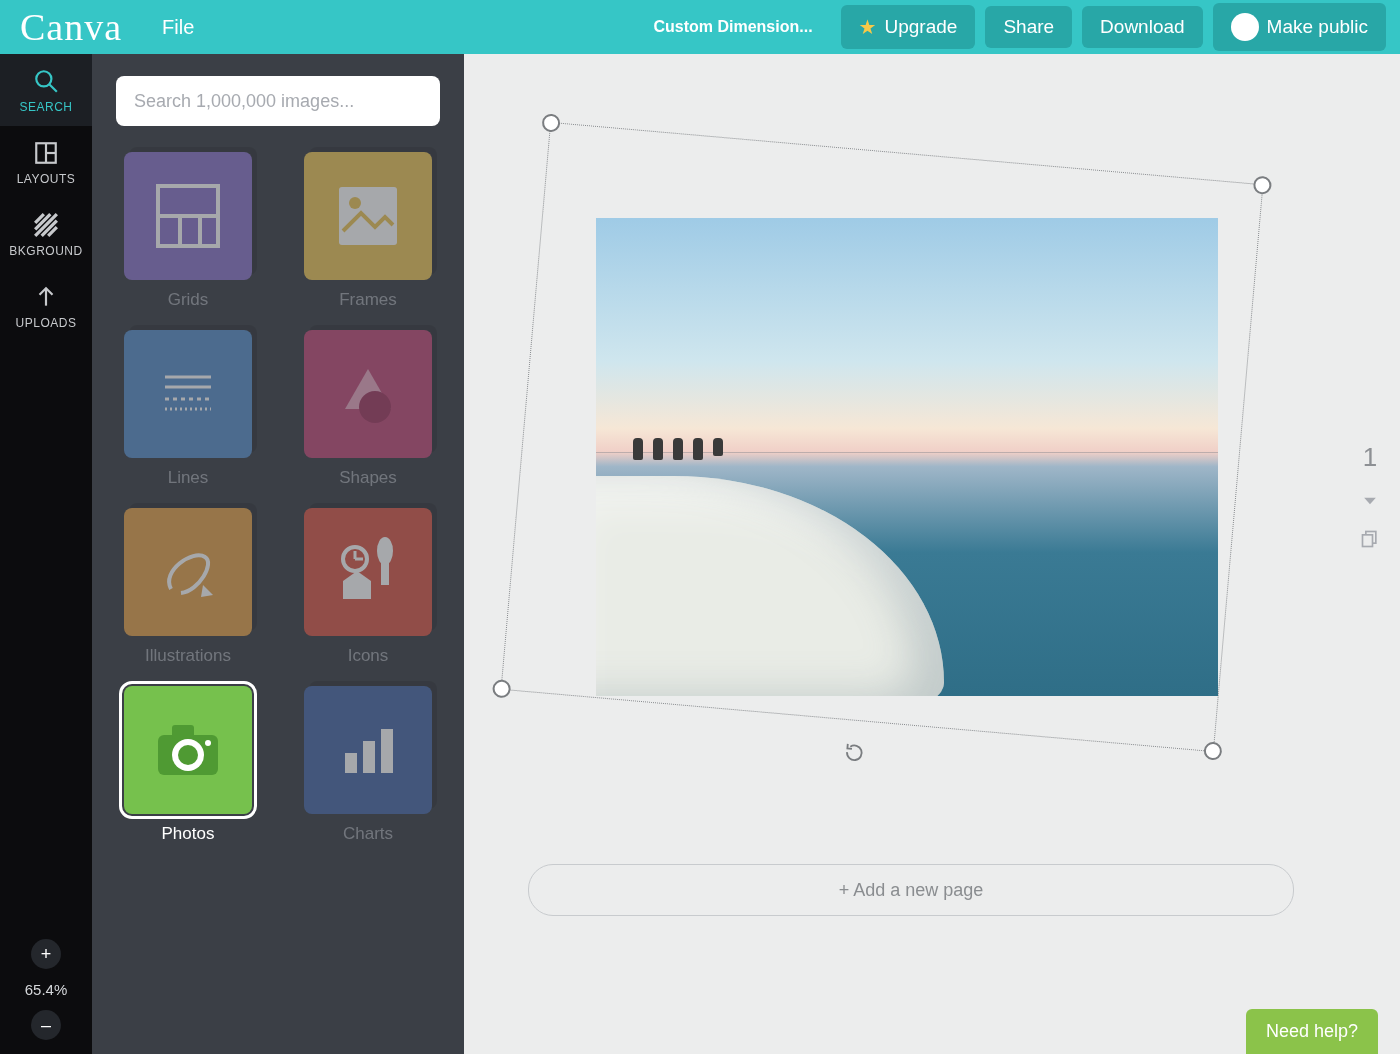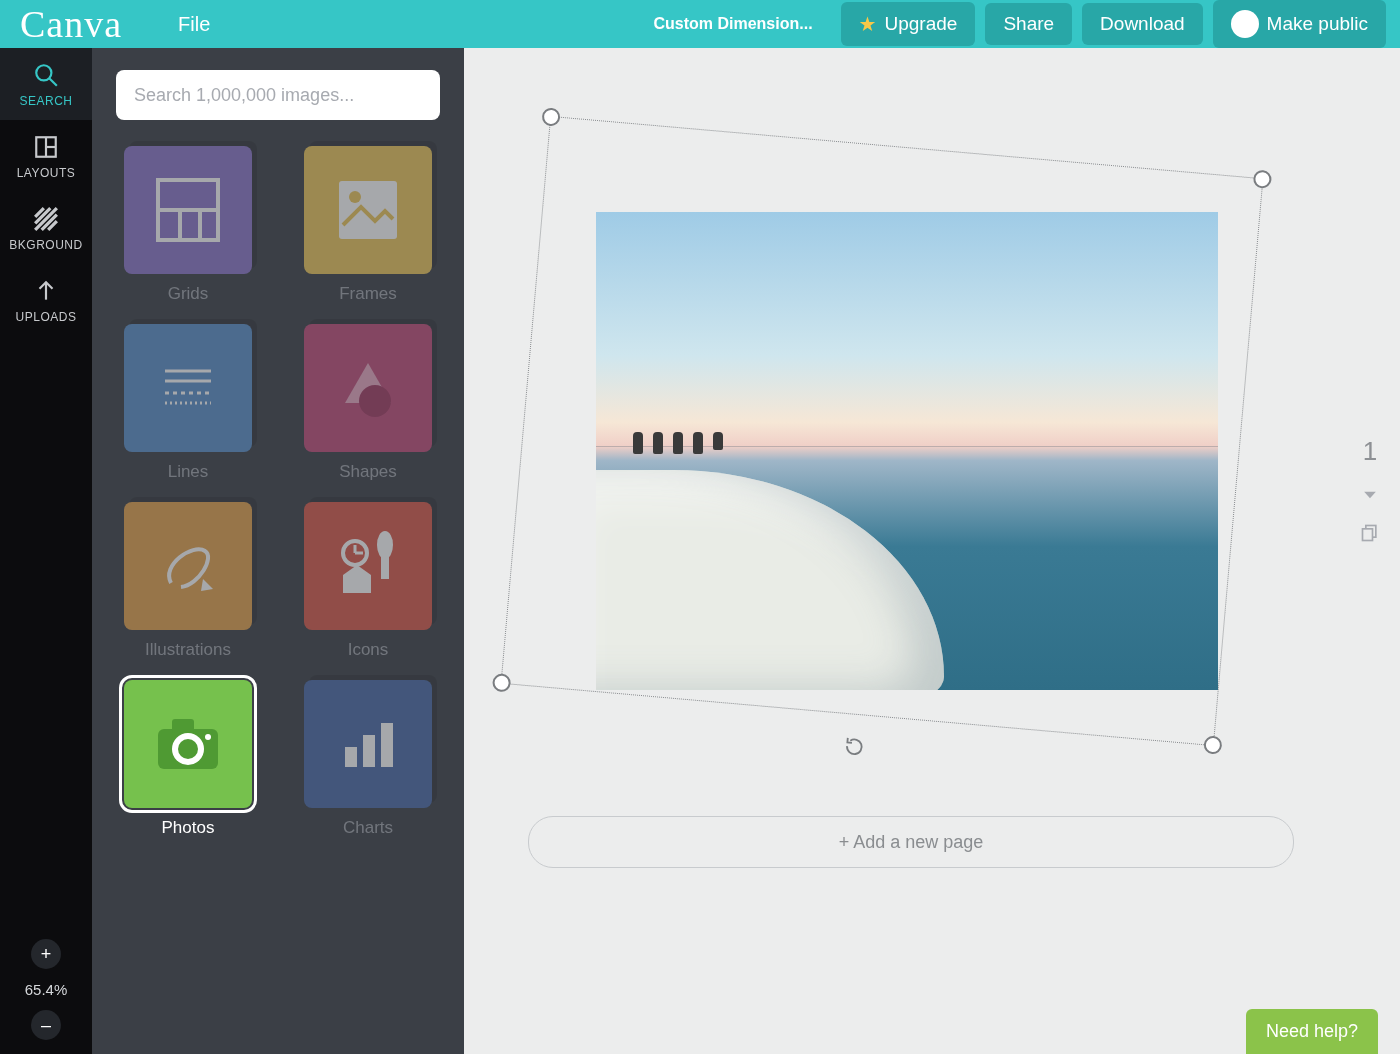--- a/index.html
+++ b/index.html
@@ -1,22 +1,22 @@
 <!DOCTYPE html>
 <html><head>
 <meta charset="utf-8">
 <style>
 * { box-sizing: border-box; margin: 0; padding: 0; font-family: -apple-system, BlinkMacSystemFont, "Segoe UI", Helvetica, Arial, sans-serif; }
 html, body { width: 1400px; height: 1054px; overflow: hidden; }
 body { display: flex; flex-direction: column; background: #f3f4f5; }
 
 
-.hdr { height: 48px; background: #36c6c6; display: flex; align-items: center; padding: 0 14px 0 20px; color: #fff; }
+.hdr { height: 54px; background: #36c6c6; display: flex; align-items: center; padding: 0 14px 0 20px; color: #fff; }
 .logo { font-family: "Brush Script MT", cursive; font-size: 38px; font-weight: 500; letter-spacing: 1px; }
-.hdr-file { margin-left: 56px; font-size: 20px; cursor: pointer; }
+.hdr-file { margin-left: 40px; font-size: 20px; cursor: pointer; }
 .hdr-spacer { flex: 1; }
 .hdr-title { font-size: 16px; font-weight: 600; margin-right: 18px; }
 .hdr-btn { background: #28a7a7; color: #fff; border: none; border-radius: 6px; padding: 10px 18px; font-size: 19px; margin-left: 10px; cursor: pointer; display: flex; align-items: center; gap: 8px; }
 .hdr-btn .star { color: #f7c948; font-size: 20px; }
 .avatar { width: 28px; height: 28px; background: #fff; border-radius: 50%; }
 
 
 .main { flex: 1; display: flex; min-height: 0; }
 
 
@@ -239,21 +239,21 @@
         <div class="rock"></div>
       <div class="ppl">
           <i></i>
           <i></i>
           <i></i>
           <i></i>
           <i style="height:18px"></i>
         </div>
     </div>
 
-    <div class="addpage" style="top:768px;border-radius:25px;">
+    <div class="addpage" style="top:810px;border-radius:25px;">
       <span>+ Add a new page</span>
     </div>
 
     <div class="side-ind" style="top:388px;">
       <span class="pg">1</span>
       <svg viewBox="0 0 24 24">
           <polygon points="5,8 19,8 12,16"></polygon>
         </svg>
       <svg viewBox="0 0 24 24">
           <rect x="7" y="3" width="12" height="14" fill="none" stroke="#a7aab0" stroke-width="2"></rect>

